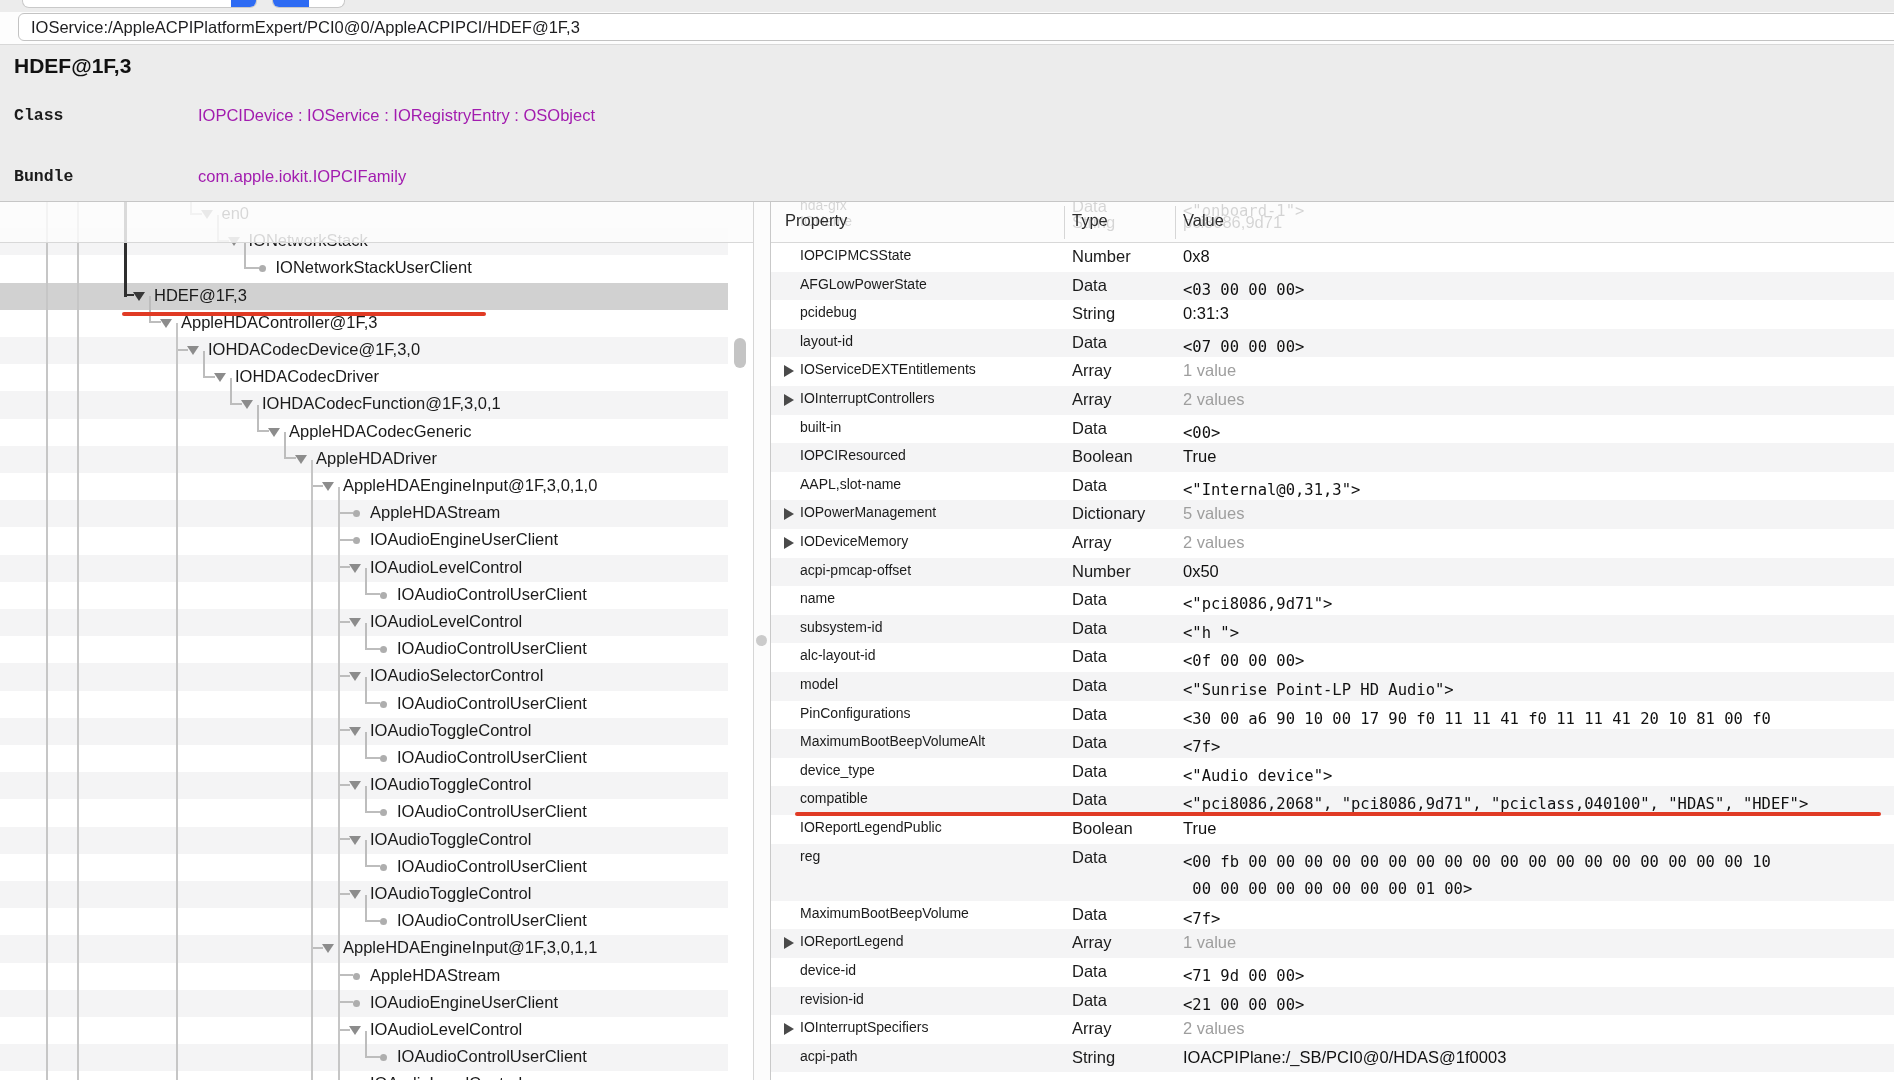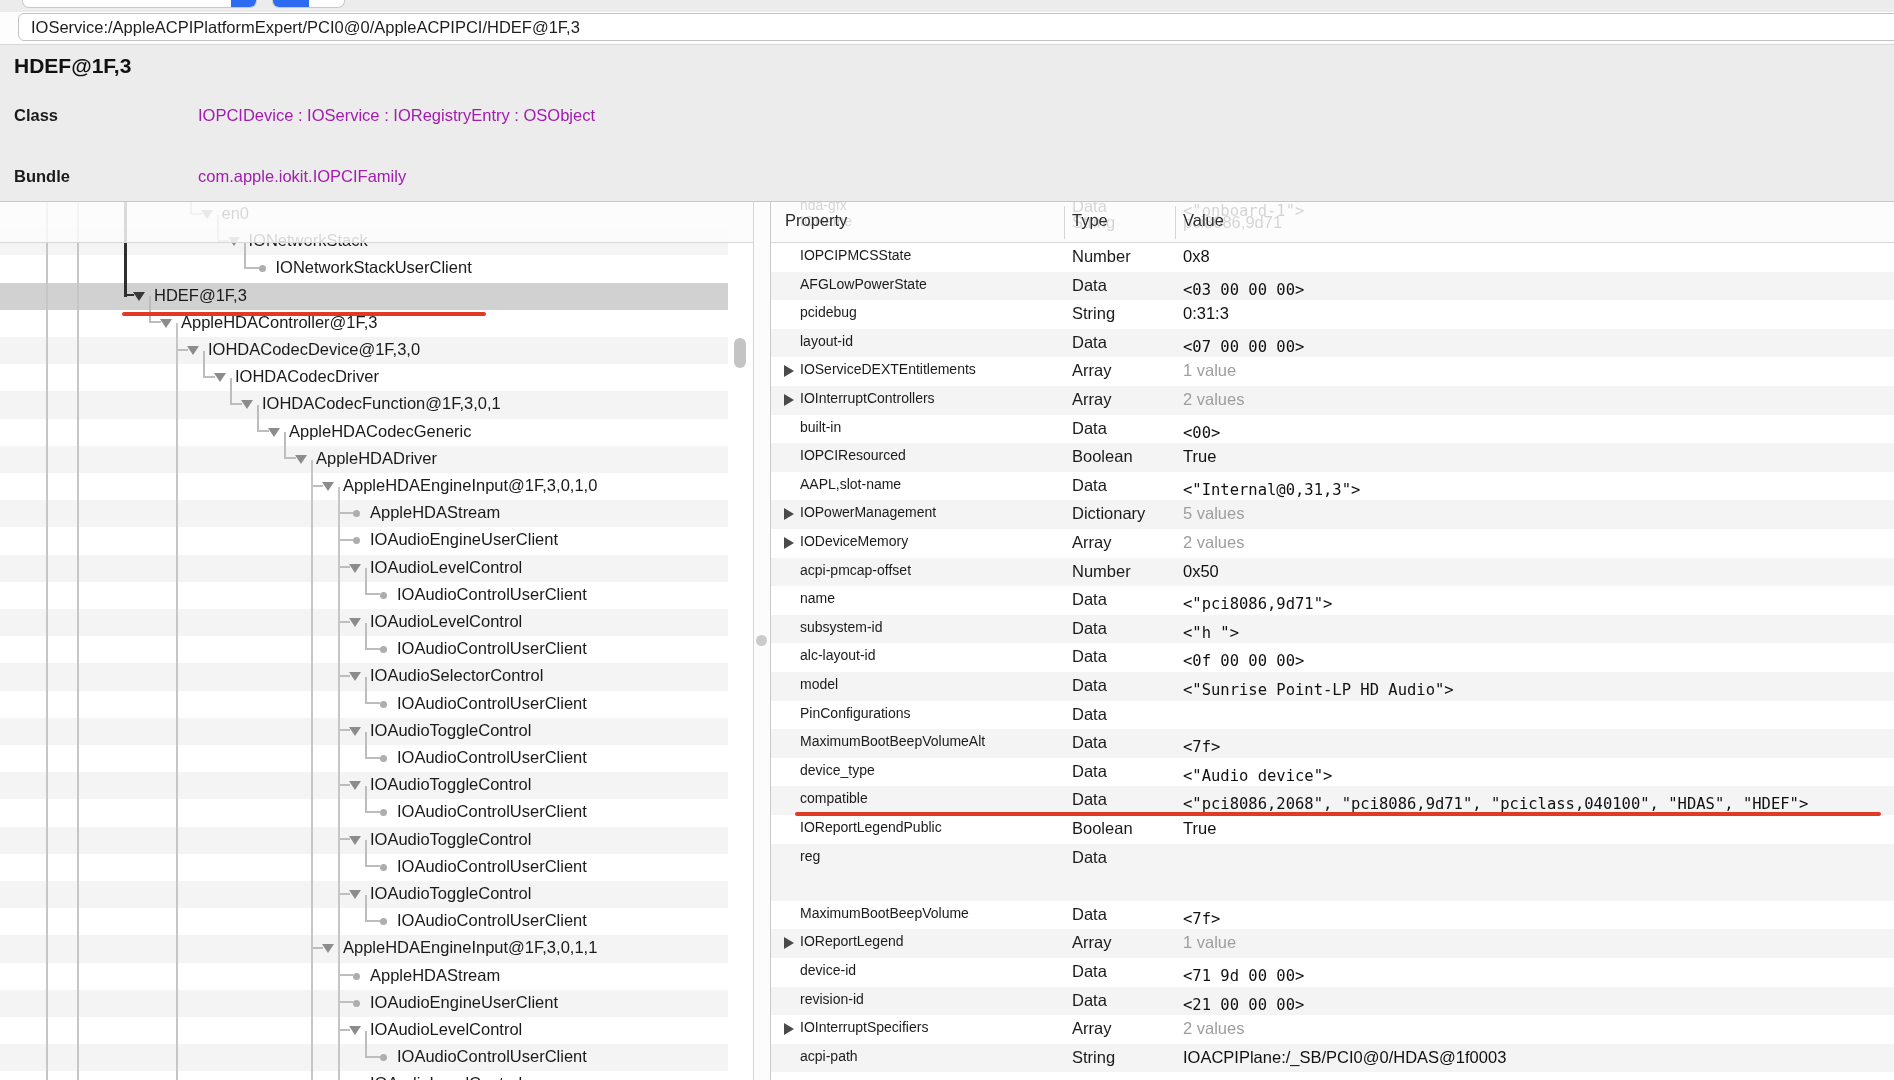--- a/index.html
+++ b/index.html
@@ -12,21 +12,21 @@
   #topstrip{position:absolute;left:0;top:0;width:1894px;height:12px;background:#ececec;}
   .frag{position:absolute;top:0;height:8px;background:#ffffff;border:1px solid #c9c9c9;border-top:none;border-radius:0 0 7px 7px;box-sizing:border-box;}
   .fragseg{position:absolute;top:0;height:7px;}
   
   #pathrow{position:absolute;left:0;top:12px;width:1894px;height:32px;background:#fdfdfd;}
   #pathfield{position:absolute;left:18px;top:1px;width:1900px;height:28px;background:#ffffff;border:1px solid #c3c3c3;border-radius:6px;box-sizing:border-box;}
   #pathfield span{position:absolute;left:12px;top:4px;font-size:16.5px;color:#1d1d1f;white-space:nowrap;}
   
   #grayhead{position:absolute;left:0;top:44px;width:1894px;height:158px;background:#ececec;border-top:1px solid #d8d8d8;border-bottom:1px solid #c6c6c6;box-sizing:border-box;}
   #grayhead .title{position:absolute;left:14px;top:9px;font-size:21px;font-weight:bold;color:#111;}
-  .hlabel{position:absolute;left:14px;font-size:16.5px;font-weight:bold;color:#1b1b1b;}
+  .hlabel{position:absolute;left:14px;font-size:16.5px;font-weight:bold;color:#1b1b1b;font-family:Liberation Mono, monospace;}
   .hvalue{position:absolute;left:198px;font-size:16.5px;color:#a21caf;}
   
   #content{position:absolute;left:0;top:202px;width:1894px;height:878px;border-bottom:1px solid #c9c9c9;box-sizing:border-box;}
   #left-pane{position:absolute;left:0;top:0;width:754px;height:878px;background:#ffffff;overflow:hidden;border-right:1px solid #d6d6d6;box-sizing:border-box;}
   #gap{position:absolute;left:754px;top:0;width:16px;height:878px;background:#fcfcfc;}
   #knob{position:absolute;left:2px;top:433px;width:11px;height:11px;border-radius:50%;background:#cbcbcb;}
   #right-pane{position:absolute;left:770px;top:0;width:1124px;height:878px;background:#ffffff;overflow:hidden;border-left:1px solid #c9c9c9;box-sizing:border-box;}
   
   .trow{position:absolute;left:0;width:728px;height:27.2px;background:#ffffff;}
   .trow.stripe{background:#f4f4f5;}
@@ -350,20 +350,21 @@
           <span class="pval mono">&lt;0f 00 00 00&gt;</span>
         </div>
         <div class="prow stripe" style="top: 470px; height: 28.6px;">
           <span class="pprop">model</span>
           <span class="ptype">Data</span>
           <span class="pval mono">&lt;"Sunrise Point-LP HD Audio"&gt;</span>
         </div>
         <div class="prow" style="top: 498.6px; height: 28.6px;">
           <span class="pprop">PinConfigurations</span>
           <span class="ptype">Data</span>
+          <span class="pval mono">&lt;30 00 a6 90 10 00 17 90 f0 11 11 41 f0 11 11 41 20 10 81 00 f0</span>
         </div>
         <div class="prow stripe" style="top: 527.2px; height: 28.6px;">
           <span class="pprop">MaximumBootBeepVolumeAlt</span>
           <span class="ptype">Data</span>
           <span class="pval mono">&lt;7f&gt;</span>
         </div>
         <div class="prow" style="top: 555.8px; height: 28.6px;">
           <span class="pprop">device_type</span>
           <span class="ptype">Data</span>
           <span class="pval mono">&lt;"Audio device"&gt;</span>
@@ -374,20 +375,22 @@
           <span class="pval mono">&lt;"pci8086,2068", "pci8086,9d71", "pciclass,040100", "HDAS", "HDEF"&gt;</span>
         </div>
         <div class="prow" style="top: 613px; height: 28.6px;">
           <span class="pprop">IOReportLegendPublic</span>
           <span class="ptype">Boolean</span>
           <span class="pval">True</span>
         </div>
         <div class="prow stripe" style="top: 641.6px; height: 57.2px;">
           <span class="pprop">reg</span>
           <span class="ptype">Data</span>
+          <span class="pval mono">&lt;00 fb 00 00 00 00 00 00 00 00 00 00 00 00 00 00 00 00 00 00 10
+ 00 00 00 00 00 00 00 00 01 00&gt;</span>
         </div>
         <div class="prow" style="top: 698.8px; height: 28.6px;">
           <span class="pprop">MaximumBootBeepVolume</span>
           <span class="ptype">Data</span>
           <span class="pval mono">&lt;7f&gt;</span>
         </div>
         <div class="prow stripe" style="top: 727.4px; height: 28.6px;">
           <span class="ptri"></span>
           <span class="pprop">IOReportLegend</span>
           <span class="ptype">Array</span>

